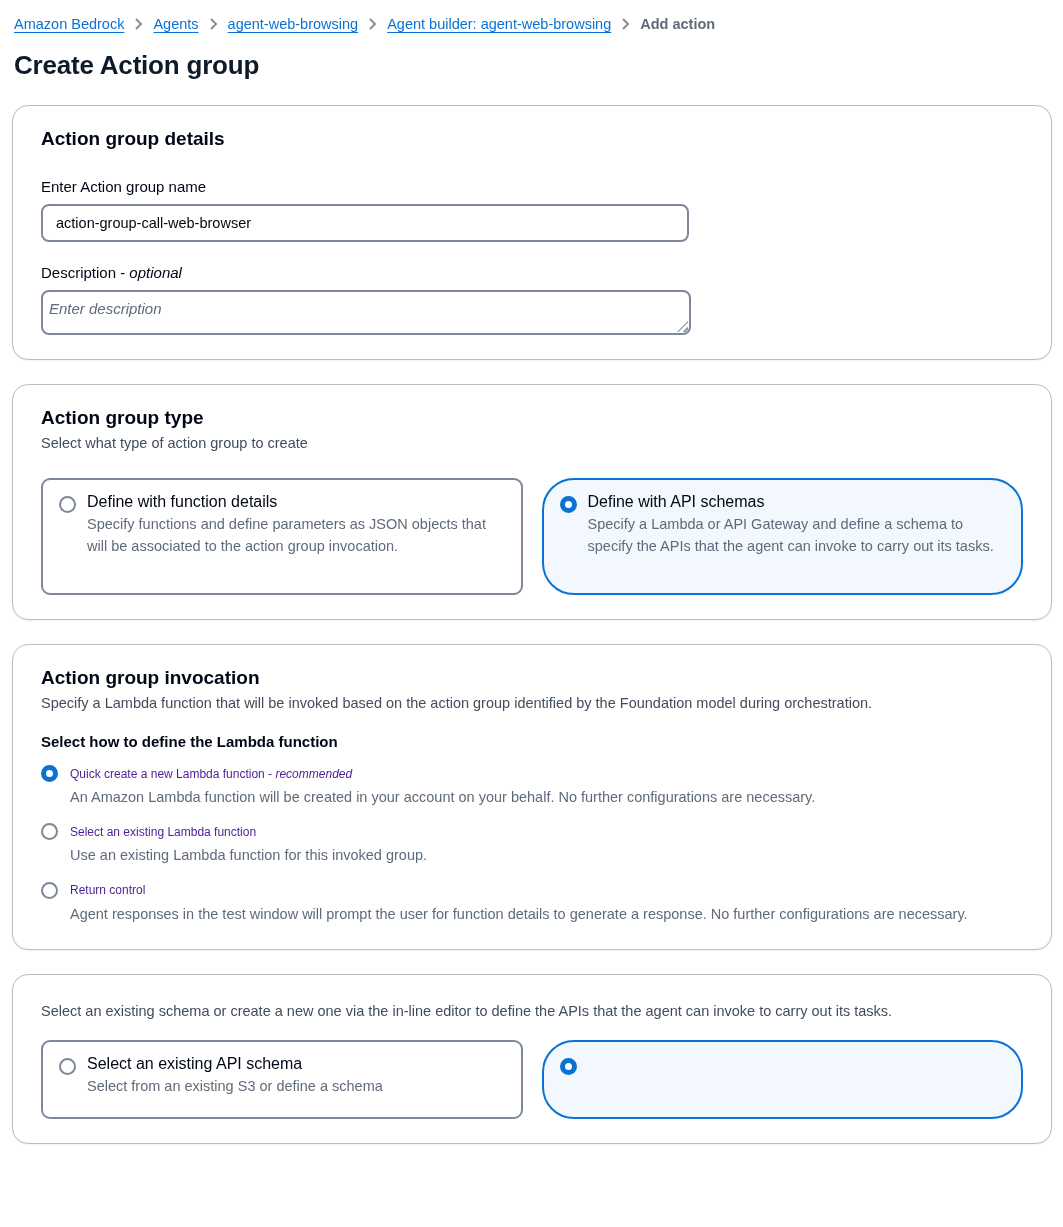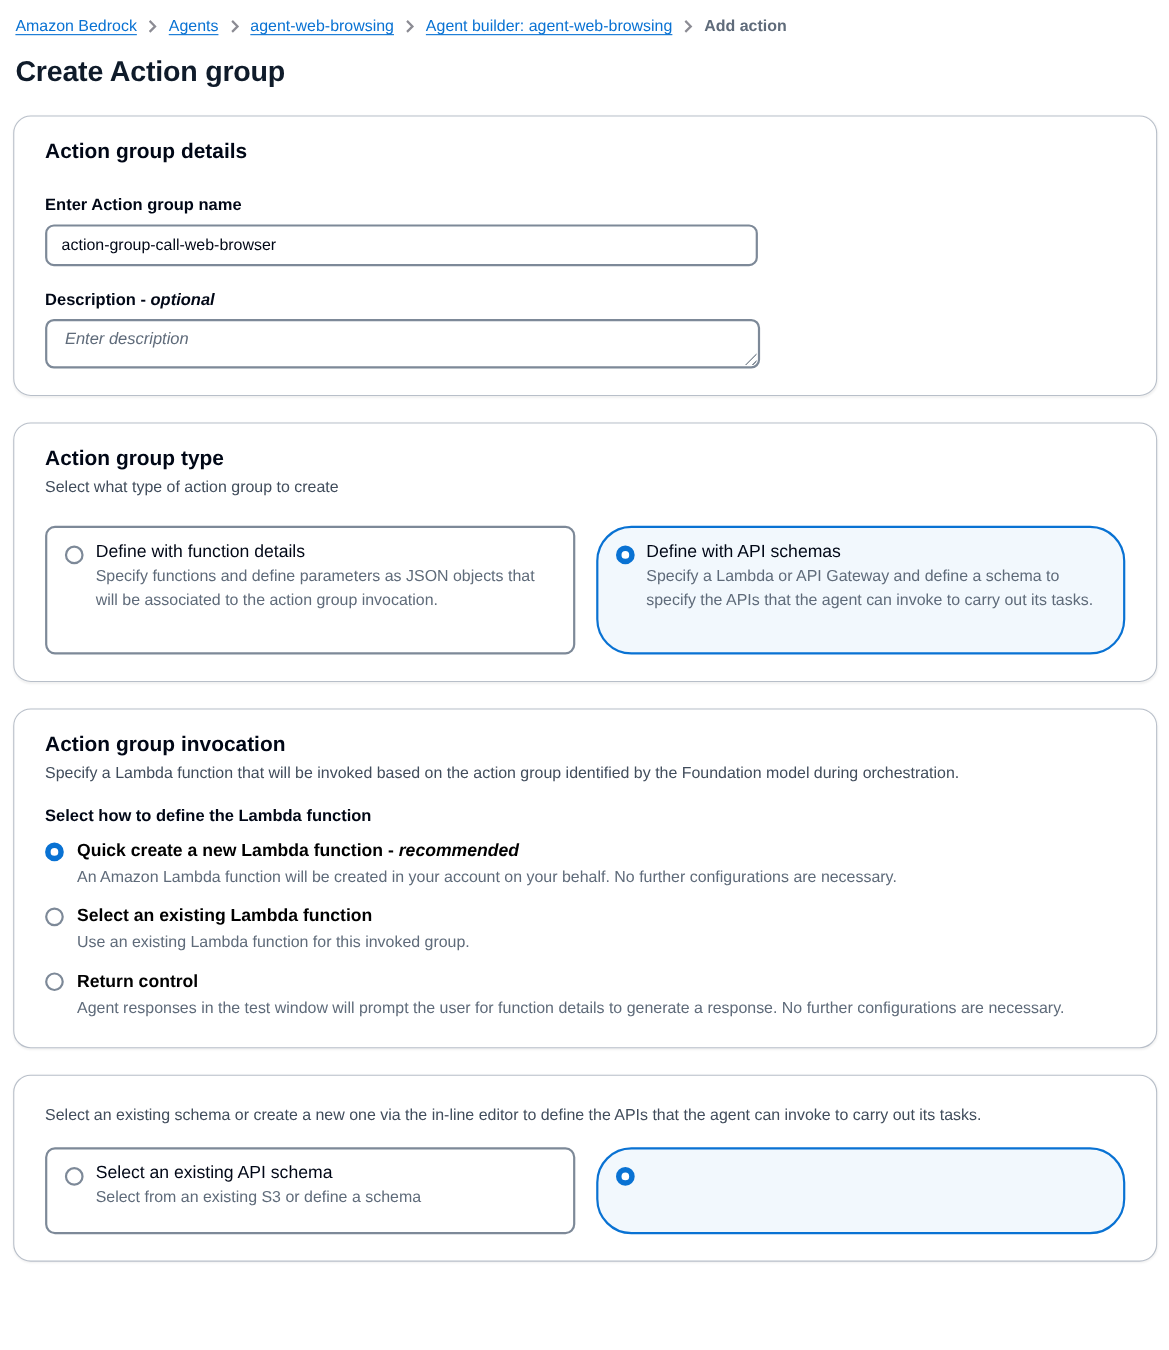--- a/index.html
+++ b/index.html
@@ -24,34 +24,34 @@
 
   
   .card {
     background: #fff; border: 1px solid #b8bfc9; border-radius: 16px;
     box-shadow: 0 1px 2px rgba(0,7,22,0.06);
     padding: 22px 28px 24px 28px; margin-bottom: 24px; width: 1040px;
   }
   .card h2 { font-size: 19px; font-weight: 700; color: #000716; }
   .card .subtitle { font-size: 14.5px; color: #414d5c; margin-top: 6px; }
 
-  .field-label { font-size: 15px; font-weight: 700; color: #000716; }
+  .field-label { font-size: 15px; font-weight: 400; color: #000716; }
   .field-label .opt { font-style: italic; }
 
   .text-input {
     display: block; width: 648px; height: 38px; margin-top: 8px;
     border: 2px solid #7d8998; border-radius: 8px; padding: 0 13px;
     font-size: 14.5px; color: #000716; background: #fff;
     font-family: "Liberation Sans", sans-serif; outline: none;
   }
 
   .textarea-wrap { position: relative; width: 650px; margin-top: 8px; }
   textarea.text-area {
     display: block; width: 650px; height: 45px; resize: none;
-    border: 2px solid #7d8998; border-radius: 8px; padding: 8px 16px;
+    border: 2px solid #7d8998; border-radius: 8px; padding: 8px 6px;
     font-size: 15px; background: #fff; outline: none;
     font-family: "Liberation Sans", sans-serif; color: #000716;
   }
   textarea.text-area::placeholder { color: #5f6b7a; font-style: italic; opacity: 1; }
   .resize-grip {
     position: absolute; right: 3px; bottom: 3px; width: 11px; height: 11px;
     background: repeating-linear-gradient(135deg, transparent 0 2px, #8c959f 2px 3.5px, transparent 3.5px 5px);
     clip-path: polygon(100% 0, 100% 100%, 0 100%);
     cursor: nwse-resize;
   }
@@ -72,21 +72,21 @@
   .tile-title { font-size: 16px; color: #000716; }
   .tile-desc { font-size: 14.5px; color: #5f6b7a; margin-top: 3px; line-height: 1.5; }
   .tile-row.type-tiles .tile { min-height: 117px; }
   .tile-row.schema-tiles { margin-top: 21px; }
   .tile-row.schema-tiles .tile { min-height: 79px; }
 
   
   .group-label { font-size: 15px; font-weight: 700; margin-top: 22px; }
   .radio-option { margin-top: 15px; }
   .radio-line { display: flex; align-items: center; gap: 12px; cursor: pointer; }
-  .radio-title { font-size: 16px; color: #000000; font-weight: bold; }
+  .radio-title { font-size: 12px; color: #4c1d95; }
   .radio-title .em { font-style: italic; }
   .radio-desc { font-size: 14.5px; color: #5f6b7a; margin: 4px 0 0 29px; line-height: 1.55; max-width: 960px; }
 </style>
 </head>
 <body>
 
 <nav class="breadcrumb">
   <a class="crumb">Amazon Bedrock</a>
   <span class="crumb-sep">
       <svg width="9" height="14" viewBox="0 0 9 14">

